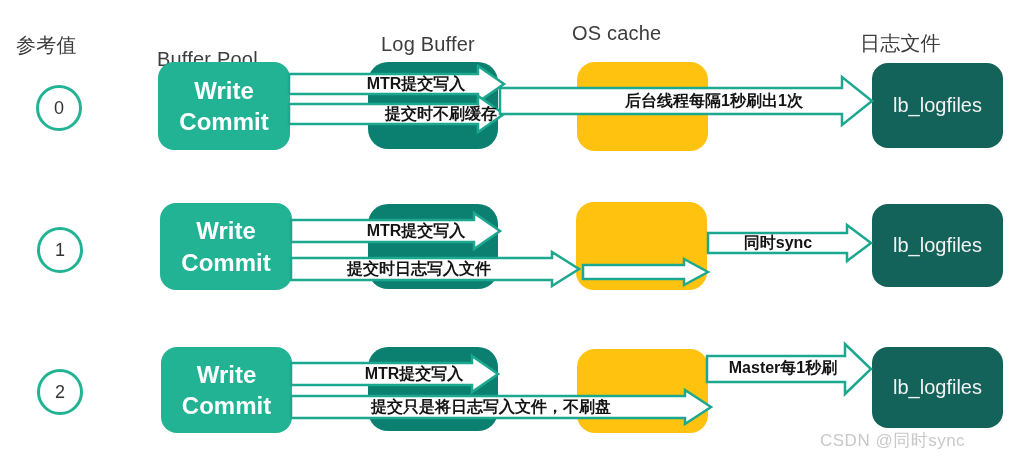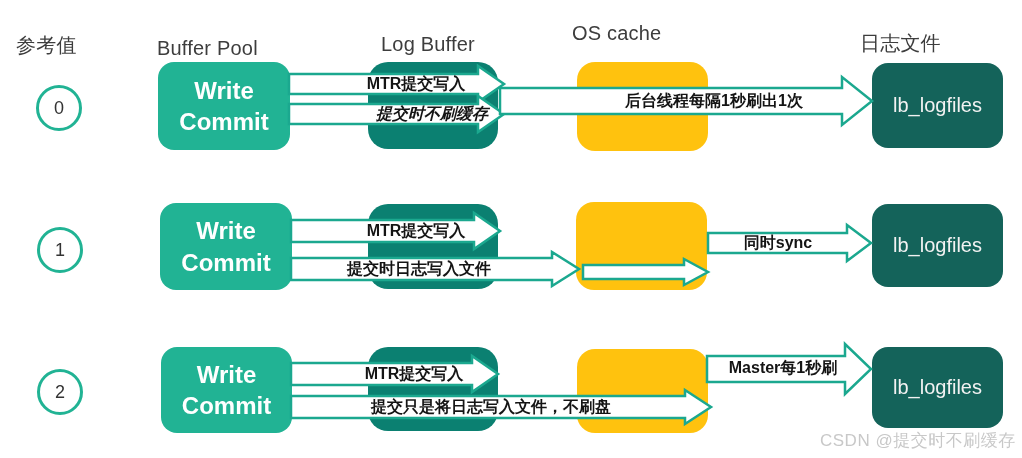--- a/index.html
+++ b/index.html
@@ -46,21 +46,21 @@
     position:absolute;left:820px;top:429px;font-size:17px;color:var(--watermark);
     white-space:nowrap;letter-spacing:.5px;
   }
 </style>
 </head>
 <body>
 
 <div class="canvas">
 
   <div class="hdr" style="left:16px;top:32px;width:76px;">参考值</div>
-  <div class="hdr" style="left:157px;top:37px;width:132px;">Buffer Pool</div>
+  <div class="hdr" style="left:157px;top:48px;width:132px;">Buffer Pool</div>
   <div class="hdr" style="left:381px;top:33px;width:130px;">Log Buffer</div>
   <div class="hdr" style="left:572px;top:22px;width:131px;">OS cache</div>
   <div class="hdr" style="left:860px;top:30px;width:131px;">日志文件</div>
 
   <div class="circle" style="left:36px;top:85px;">
       <span>0</span>
     </div>
   <div class="box bp" style="left:158px;top:62px;width:132px;height:88px;">
     <div class="bp-label">Write Commit</div>
   </div>
@@ -104,25 +104,25 @@
     <polygon class="arrow" points="291,258 552,258 552,252 579,269 552,286 552,280 291,280"></polygon>
     <polygon class="arrow" points="583,265 684,265 684,259 708,272 684,285 684,279 583,279"></polygon>
     <polygon class="arrow" points="708,233 847,233 847,225 871,243 847,261 847,253 708,253"></polygon>
 
     <polygon class="arrow" points="291,363 472,363 472,356 498,374 472,392 472,385 291,385"></polygon>
     <polygon class="arrow" points="291,396 685,396 685,390 711,407 685,424 685,418 291,418"></polygon>
     <polygon class="arrow" points="707,356 845,356 845,344 871,369 845,394 845,382 707,382"></polygon>
   </svg>
 
   <div class="albl" style="left:416px;top:84px;">MTR提交写入</div>
-  <div class="albl" style="left:432px;top:114px;font-style:italic;">提交时不刷缓存</div>
+  <div class="albl" style="left:441px;top:114px;">提交时不刷缓存</div>
   <div class="albl" style="left:714px;top:101px;">后台线程每隔1秒刷出1次</div>
 
   <div class="albl" style="left:416px;top:231px;">MTR提交写入</div>
   <div class="albl" style="left:419px;top:269px;">提交时日志写入文件</div>
   <div class="albl" style="left:778px;top:243px;">同时sync</div>
 
   <div class="albl" style="left:414px;top:374px;">MTR提交写入</div>
   <div class="albl" style="left:479px;top:407px;margin-left:12px;">提交只是将日志写入文件，不刷盘</div>
   <div class="albl" style="left:775px;top:368px;margin-left:8px;">Master每1秒刷</div>
 
-  <div class="watermark">CSDN @提交时不刷缓存</div>
+  <div class="watermark">CSDN @同时sync</div>
 </div>
 
 </body></html>

